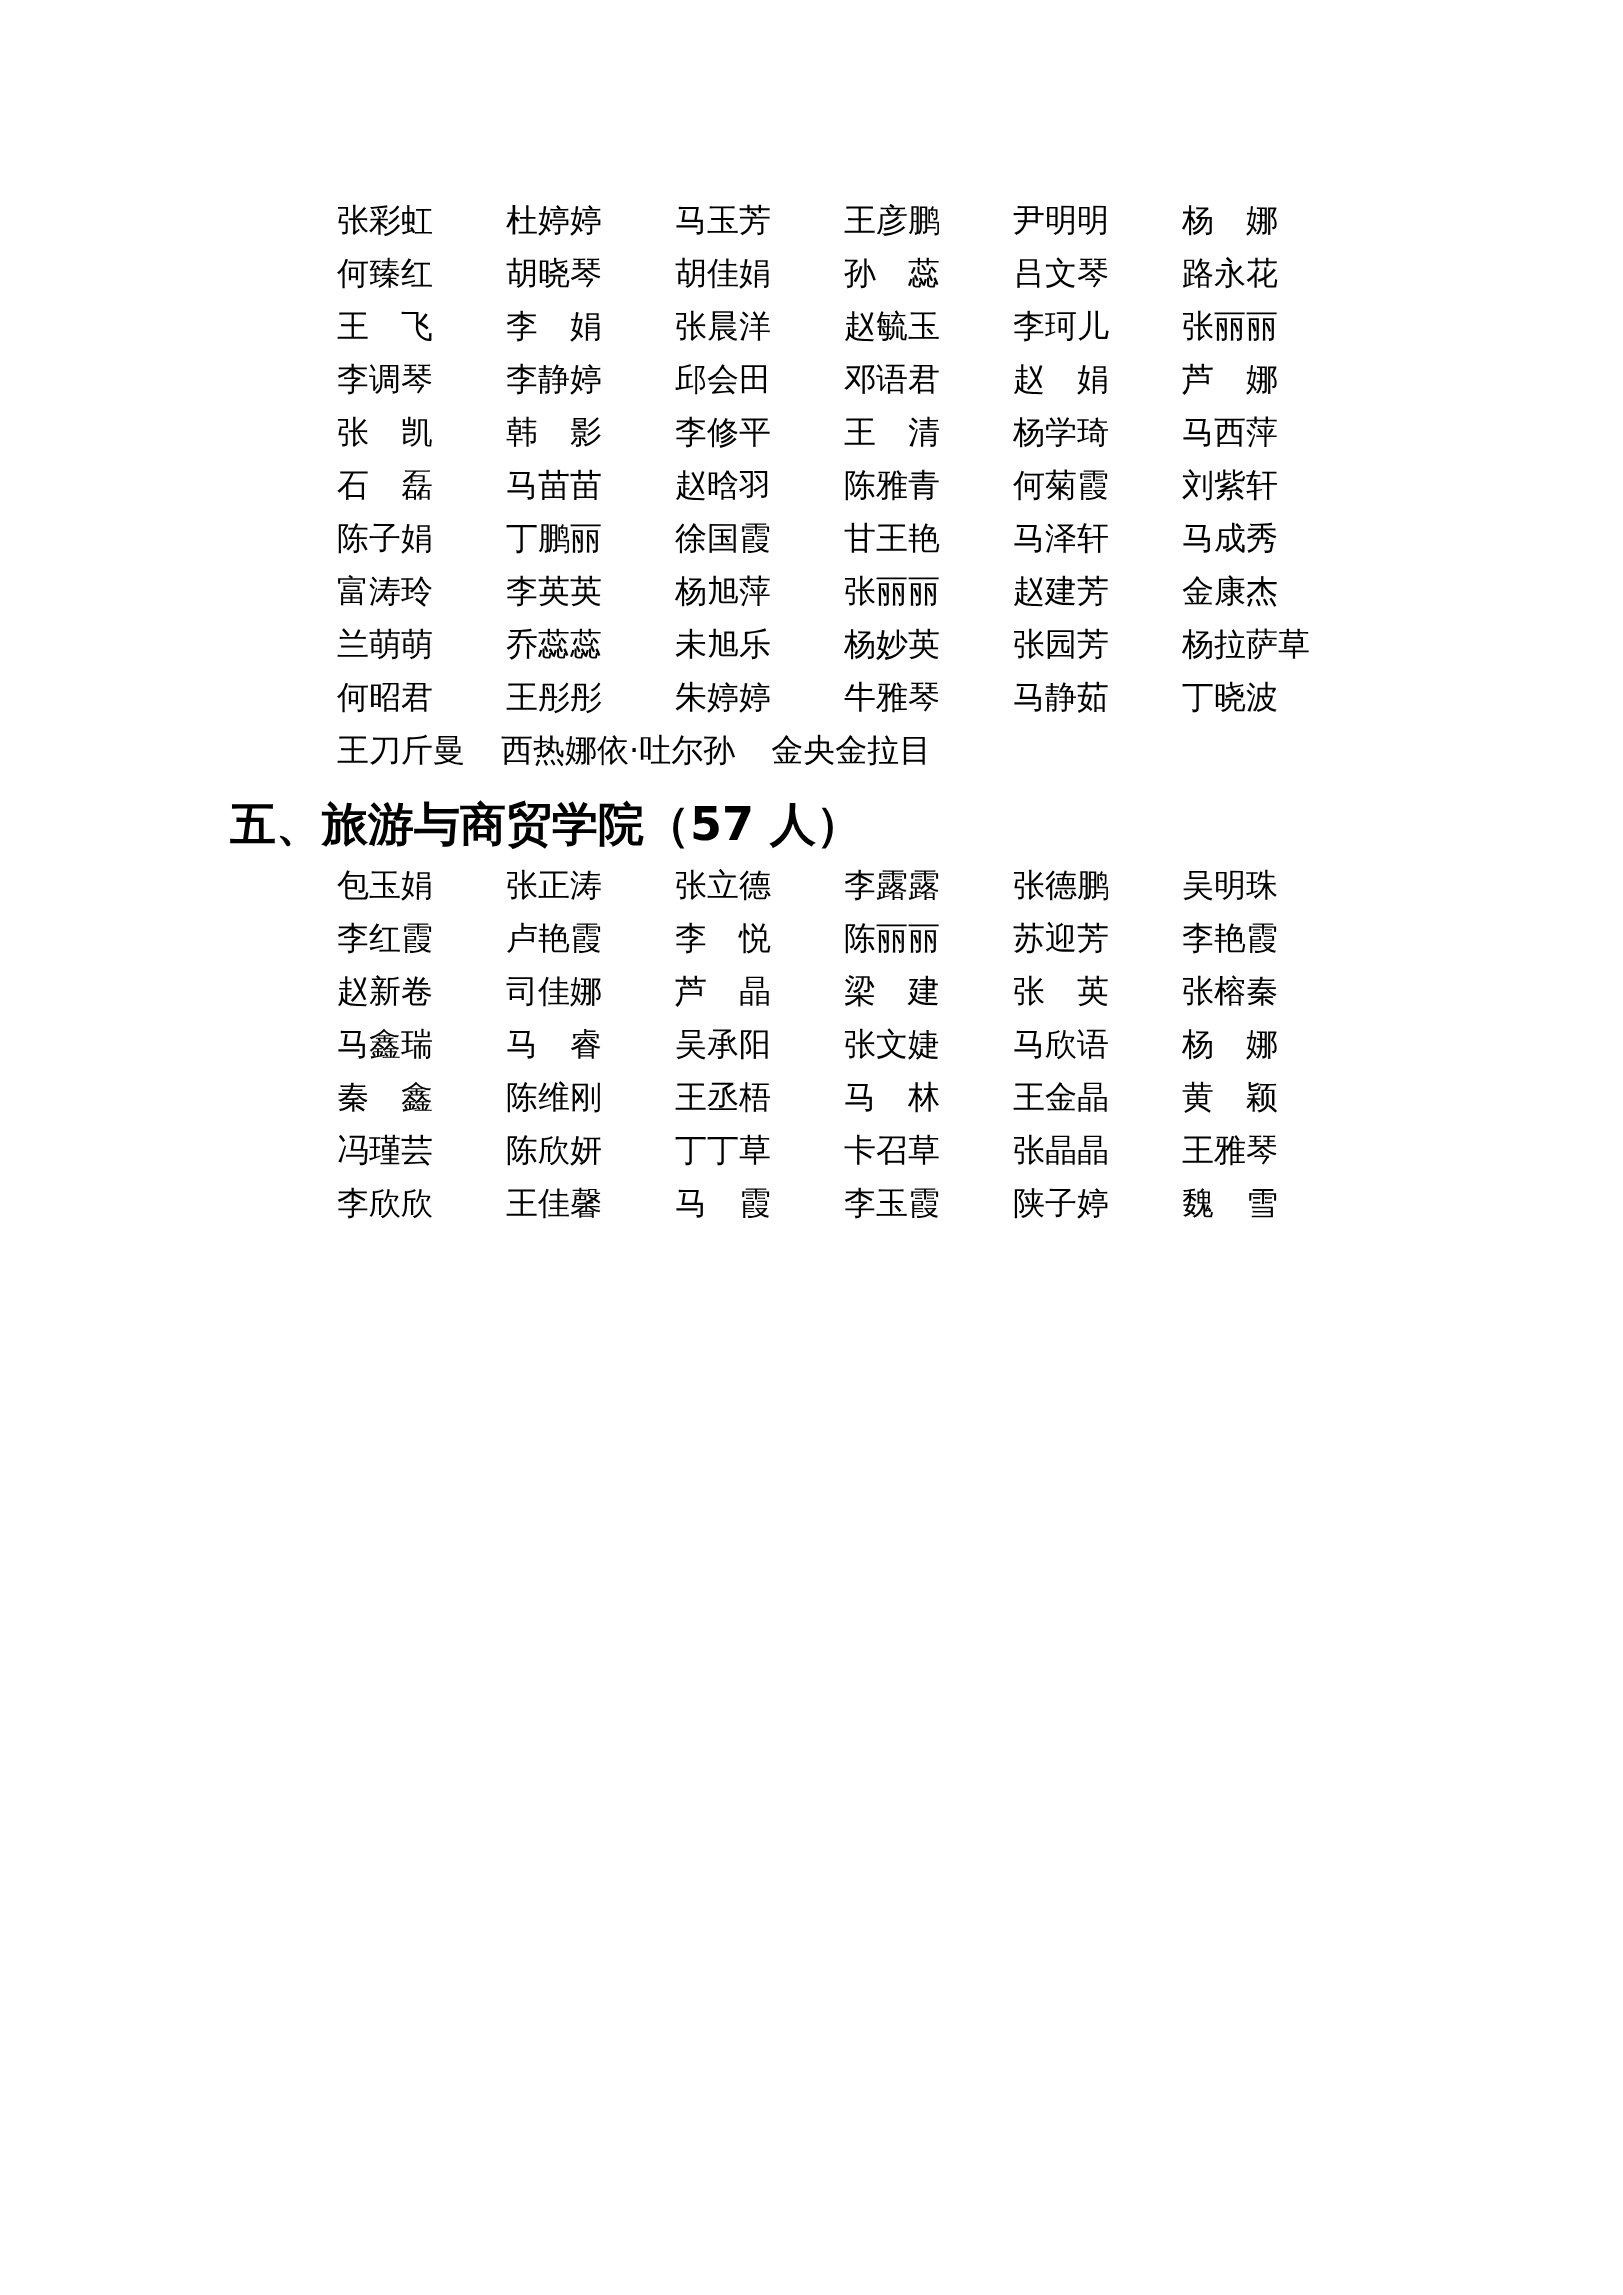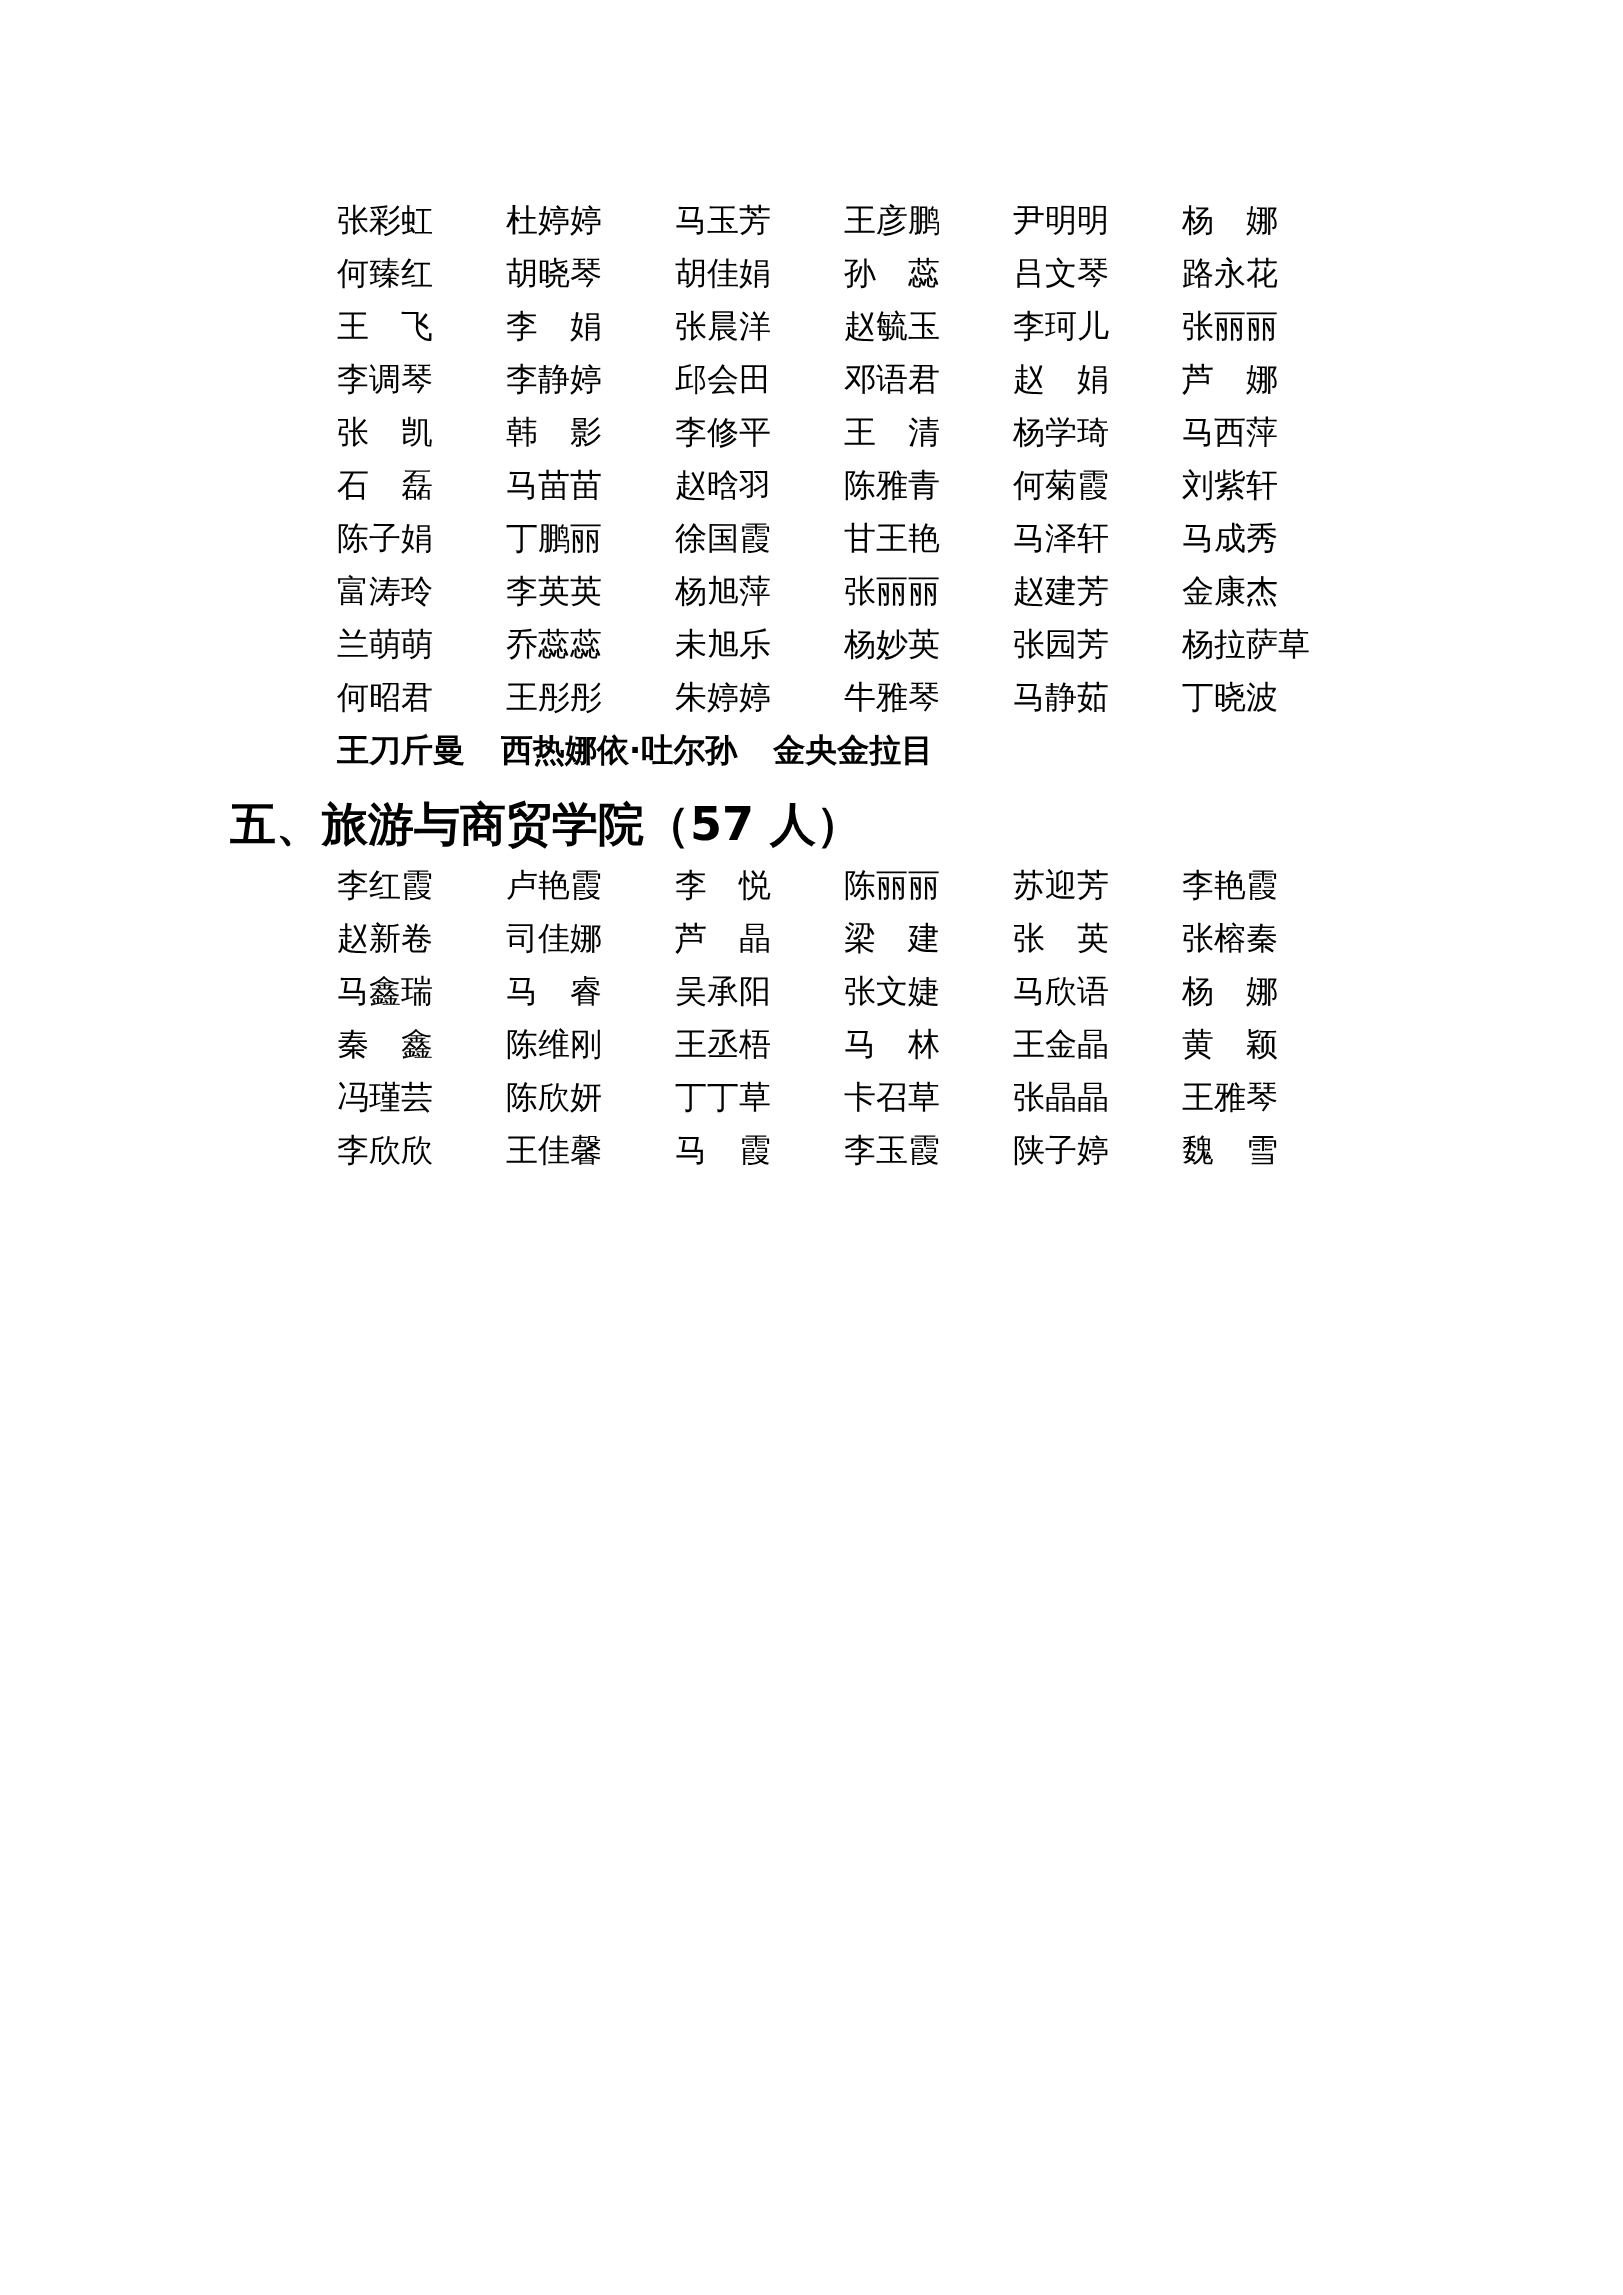--- a/index.html
+++ b/index.html
@@ -40,21 +40,20 @@
     text-align: left;
     white-space: pre;
     font-family: "DejaVu Sans", "Liberation Sans", sans-serif;
     font-weight: 400;
   }
   
   .name-cell.wide {
     width: auto;
     flex: 0 0 auto;
     padding-right: 36px;
-    font-weight: bold;
   }
   
   .section-heading {
     font-size: 46px;
     font-weight: 700;
     font-family: "DejaVu Sans", "Liberation Sans", sans-serif;
     line-height: 61px;
     margin-left: 77px;
     margin-top: 17.4px;
     margin-bottom: 4.1px;
@@ -151,20 +150,28 @@
       <span class="name-cell wide">王刀斤曼</span>
       <span class="name-cell wide">西热娜依·吐尔孙</span>
       <span class="name-cell wide">金央金拉目</span>
     </div>
   </div>
 
   <div class="section-heading">五、旅游与商贸学院（57 人）</div>
 
   <div class="name-block">
     <div class="name-row">
+      <span class="name-cell">包玉娟</span>
+      <span class="name-cell">张正涛</span>
+      <span class="name-cell">张立德</span>
+      <span class="name-cell">李露露</span>
+      <span class="name-cell">张德鹏</span>
+      <span class="name-cell">吴明珠</span>
+    </div>
+    <div class="name-row">
       <span class="name-cell">李红霞</span>
       <span class="name-cell">卢艳霞</span>
       <span class="name-cell">李　悦</span>
       <span class="name-cell">陈丽丽</span>
       <span class="name-cell">苏迎芳</span>
       <span class="name-cell">李艳霞</span>
     </div>
     <div class="name-row">
       <span class="name-cell">赵新卷</span>
       <span class="name-cell">司佳娜</span>

